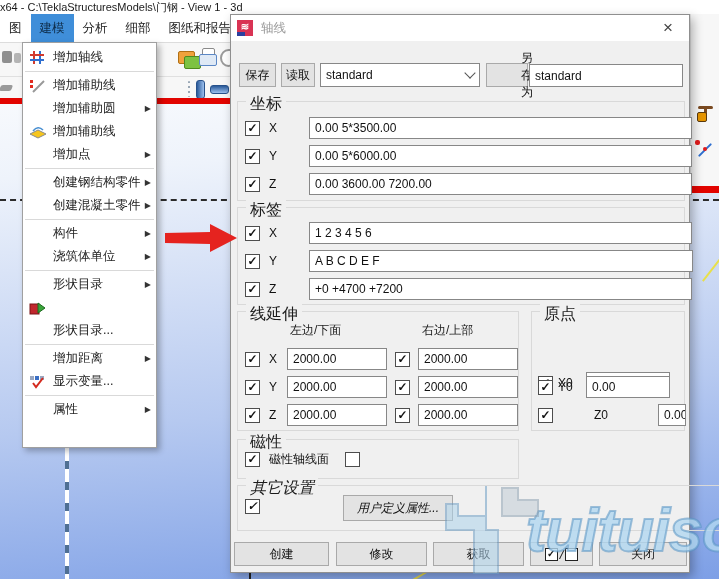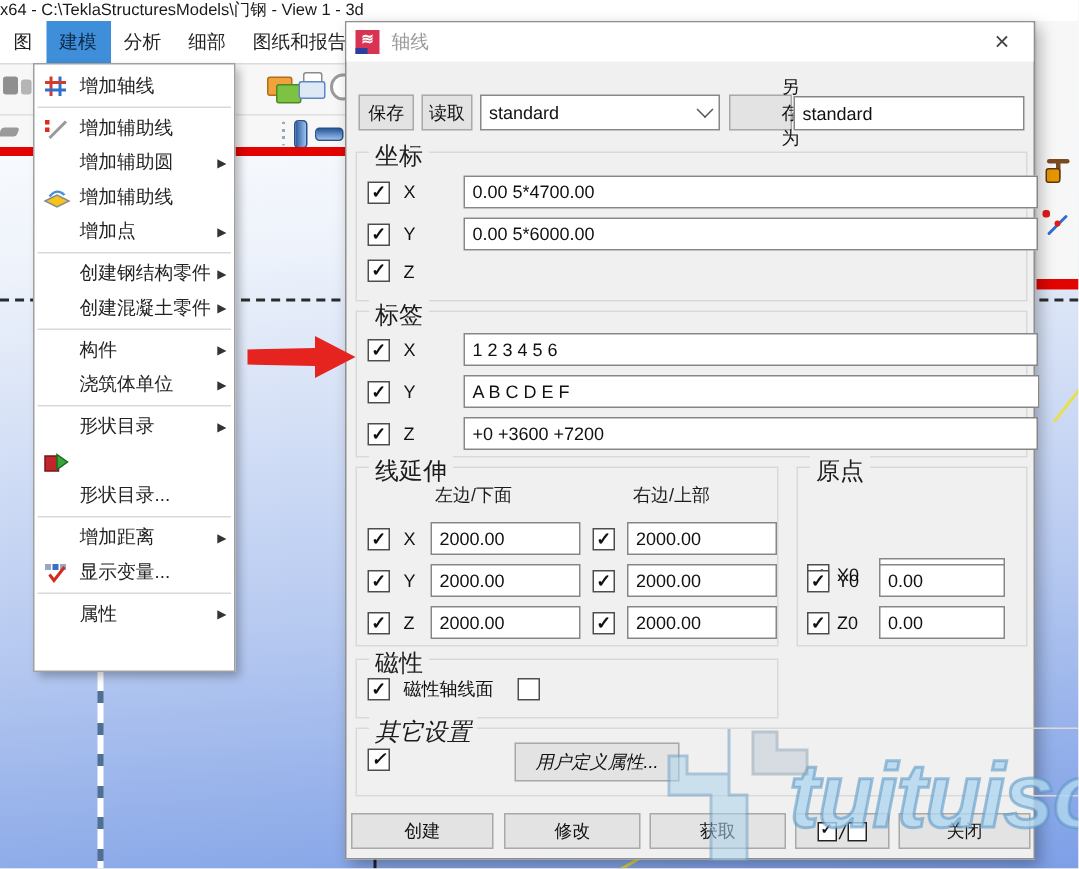--- a/index.html
+++ b/index.html
@@ -249,33 +249,36 @@
     <div class="tinput" style="left:298px;top:49px;width:154px;height:23px;">
       <span>standard</span>
     </div>
 
     <div class="group" style="left:6px;top:86px;width:448px;height:100px;">
       <span class="glabel">坐标</span>
       <div class="drow" style="left:7px;top:15px;width:434px;">
         <span class="cb checked"></span>
         <span class="axis">X</span>
         <div class="tinput" style="position:relative;left:14px;width:383px;">
-            <span>0.00 5*4700.00</span>
+            <span>0.00 5*3500.00</span>
           </div>
       </div>
       <div class="drow" style="left:7px;top:43px;width:434px;">
         <span class="cb checked"></span>
         <span class="axis">Y</span>
         <div class="tinput" style="position:relative;left:14px;width:383px;">
             <span>0.00 5*6000.00</span>
           </div>
       </div>
       <div class="drow" style="left:7px;top:71px;width:434px;">
         <span class="cb checked"></span>
         <span class="axis">Z</span>
+        <div class="tinput" style="position:relative;left:14px;width:383px;">
+            <span>0.00 3600.00 7200.00</span>
+          </div>
       </div>
     </div>
 
     <div class="group" style="left:6px;top:192px;width:448px;height:98px;">
       <span class="glabel">标签</span>
       <div class="drow" style="left:7px;top:14px;width:434px;">
         <span class="cb checked"></span>
         <span class="axis">X</span>
         <div class="tinput" style="position:relative;left:14px;width:383px;">
             <span>1 2 3 4 5 6</span>
@@ -285,21 +288,21 @@
         <span class="cb checked"></span>
         <span class="axis">Y</span>
         <div class="tinput" style="position:relative;left:14px;width:404px;">
             <span>A B C D E F</span>
           </div>
       </div>
       <div class="drow" style="left:7px;top:70px;width:434px;">
         <span class="cb checked"></span>
         <span class="axis">Z</span>
         <div class="tinput" style="position:relative;left:14px;width:383px;">
-            <span>+0 +3600 +7200</span>
+            <span>+0 +4700 +7200</span>
           </div>
       </div>
     </div>
 
     <div class="group" style="left:6px;top:296px;width:282px;height:120px;">
       <span class="glabel">线延伸</span>
       <span class="colhead" style="left:52px;top:10px;">左边/下面</span>
       <span class="colhead" style="left:184px;top:10px;">右边/上部</span>
       <div class="drow" style="left:7px;top:36px;width:270px;">
         <span class="cb checked"></span>
@@ -345,21 +348,21 @@
             <span>0.00</span>
           </div>
       </div>
       <div class="drow" style="left:6px;top:64px;width:142px;">
         <span class="cb checked"></span>
         <span class="axis" style="width:22px;margin-left:5px;">Y0</span>
         <div class="tinput" style="position:relative;left:6px;width:84px;">
             <span>0.00</span>
           </div>
       </div>
-      <div class="drow" style="left:6px;top:92px;width:142px;">
+      <div class="drow" style="left:6px;top:92px;width:142px;gap:36px;">
         <span class="cb checked"></span>
         <span class="axis" style="width:22px;margin-left:5px;">Z0</span>
         <div class="tinput" style="position:relative;left:6px;width:84px;">
             <span>0.00</span>
           </div>
       </div>
     </div>
 
     <div class="group" style="left:6px;top:424px;width:282px;height:40px;">
       <span class="glabel">磁性</span>

